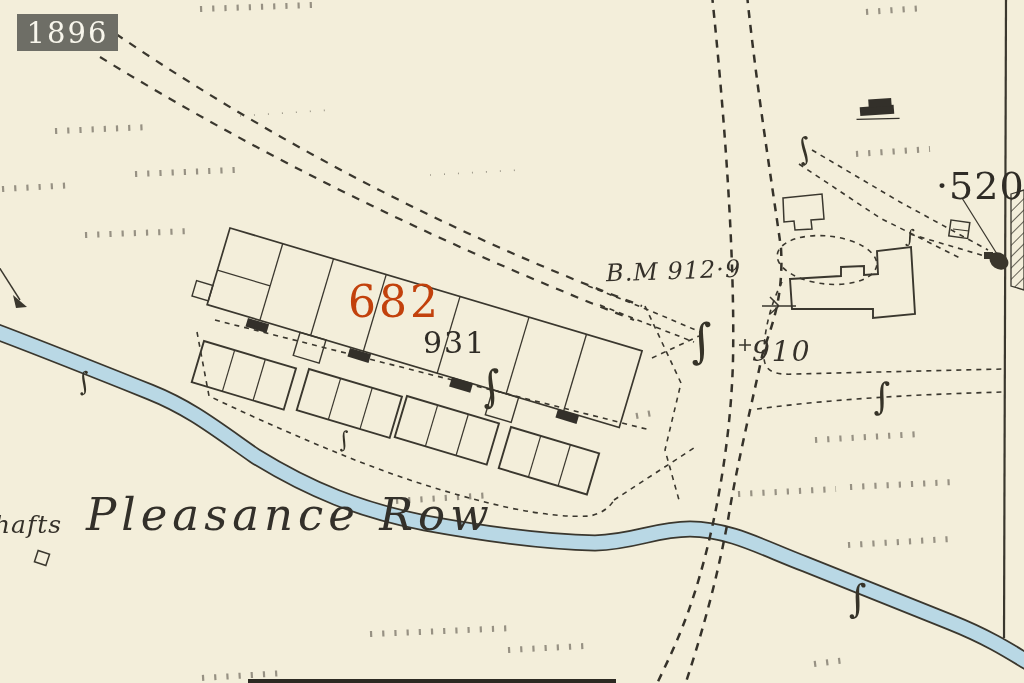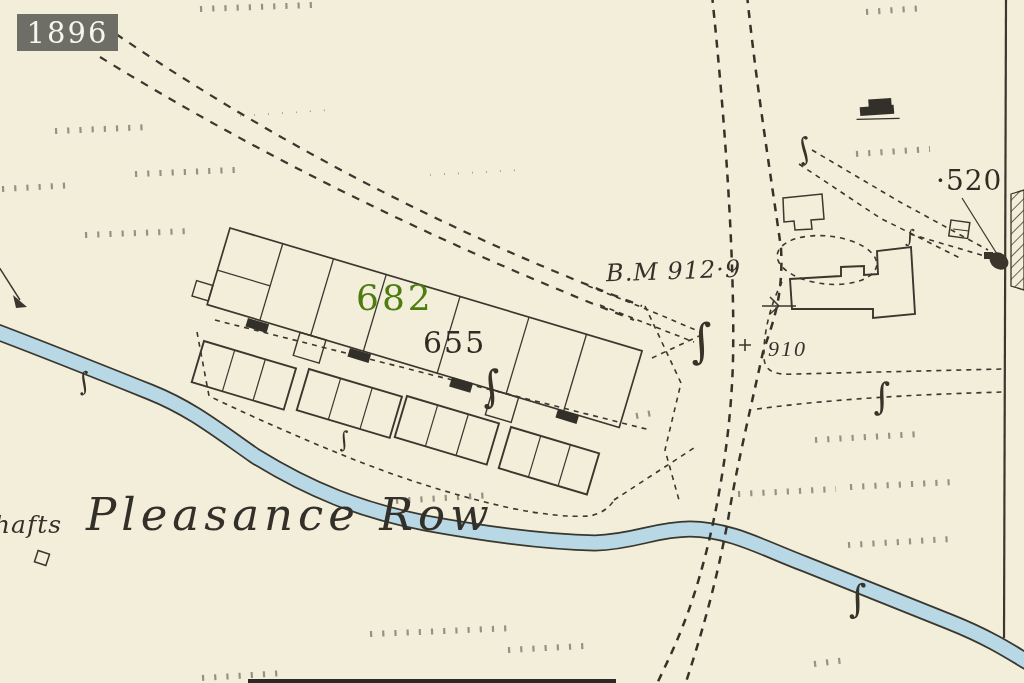--- a/index.html
+++ b/index.html
@@ -3,26 +3,26 @@
 <meta charset="utf-8">
 <style>
   html,body{margin:0;padding:0;background:#888;}
   .stage{
     position:relative;width:1024px;height:683px;overflow:hidden;
     background:#f3eeda;
     font-family:"DejaVu Serif", serif;
   }
   .stage svg{position:absolute;left:0;top:0;}
   .maplabel{position:absolute;color:#35312a;white-space:nowrap;line-height:1;}
-  .lbl-682{left:356px;top:280px;font-size:36px;letter-spacing:3px;color:#4d7c0f;}
+  .lbl-682{left:348px;top:280px;font-size:44px;letter-spacing:3px;color:#c2410c;}
   .lbl-931{left:423px;top:328px;font-size:30px;letter-spacing:2px;color:#2f2c26;}
   .lbl-bm{left:606px;top:259px;font-size:24px;font-style:italic;letter-spacing:1px;transform:rotate(-2deg);}
-  .lbl-910{left:768px;top:338px;font-size:22px;font-style:italic;letter-spacing:2px;font-family:Liberation Serif, serif;}
+  .lbl-910{left:752px;top:338px;font-size:28px;font-style:italic;letter-spacing:2px;}
   .lbl-school{left:858px;top:325px;font-size:38px;font-style:italic;letter-spacing:3px;color:#33302a;}
-  .lbl-520{left:936px;top:167px;font-size:28px;letter-spacing:1px;color:#2f2c26;}
+  .lbl-520{left:936px;top:167px;font-size:38px;letter-spacing:1px;color:#2f2c26;}
   .lbl-pleasance{left:86px;top:492px;font-size:45px;font-style:italic;letter-spacing:5px;color:#33302a;}
   .lbl-shafts{left:-6px;top:512px;font-size:25px;font-style:italic;letter-spacing:1px;}
   .year-badge{
     position:absolute;left:17px;top:14px;width:101px;height:37px;
     background:#6e6e66;color:#f8f6ec;font-size:29px;letter-spacing:2px;
     display:flex;align-items:center;justify-content:center;
   }
   .ink{stroke:#3a372e;fill:none;}
   .dA{stroke:#3a372e;fill:none;stroke-width:2.2;stroke-dasharray:8 8;}
   .dB{stroke:#35322a;fill:none;stroke-width:2.5;stroke-dasharray:8 7;}
@@ -171,21 +171,21 @@
     <text class="sym" x="479" y="401" font-size="42" transform="rotate(-10 490 380)">∫</text>
     <text class="sym" x="688" y="357" font-size="46" transform="rotate(-6 700 330)">∫</text>
     <text class="sym" x="795" y="159" font-size="30" transform="rotate(-18 805 145)">∫</text>
     <text class="sym" x="905" y="243" font-size="19">∫</text>
     <text class="sym" x="872" y="409" font-size="36" transform="rotate(-4 880 390)">∫</text>
     <text class="sym" x="847" y="612" font-size="38" transform="rotate(-4 855 592)">∫</text>
   </g>
 </svg>
 
 <div class="maplabel lbl-682">682</div>
-<div class="maplabel lbl-931">655</div>
+<div class="maplabel lbl-931">931</div>
 <div class="maplabel lbl-bm">B.M 912·9</div>
 <div class="maplabel lbl-910">910</div>
 <div class="maplabel lbl-520">·520</div>
 <div class="maplabel lbl-pleasance">Pleasance Row</div>
 <div class="maplabel lbl-shafts">hafts</div>
 <div class="year-badge">1896</div>
 
 </div>
 
 </body></html>

